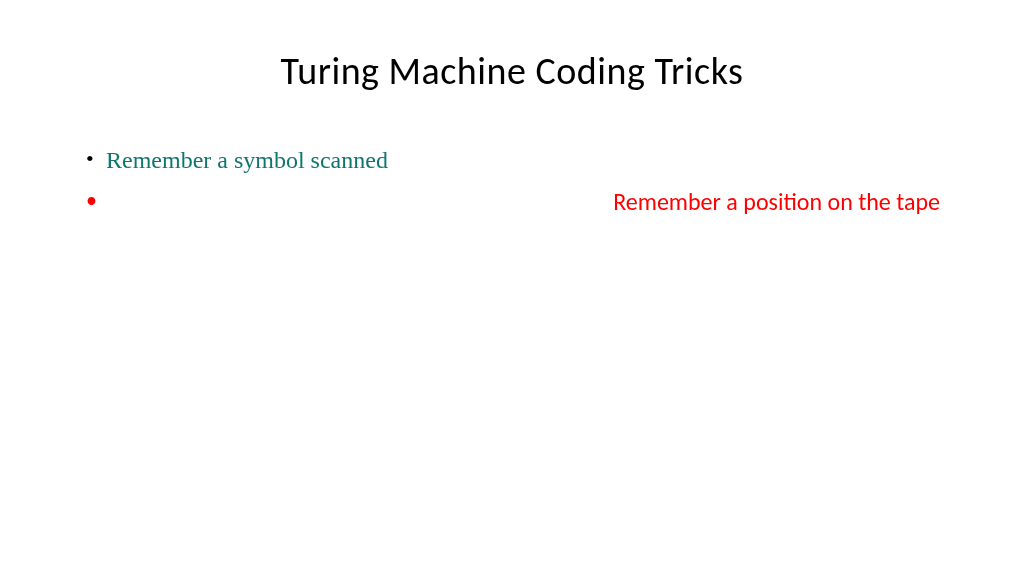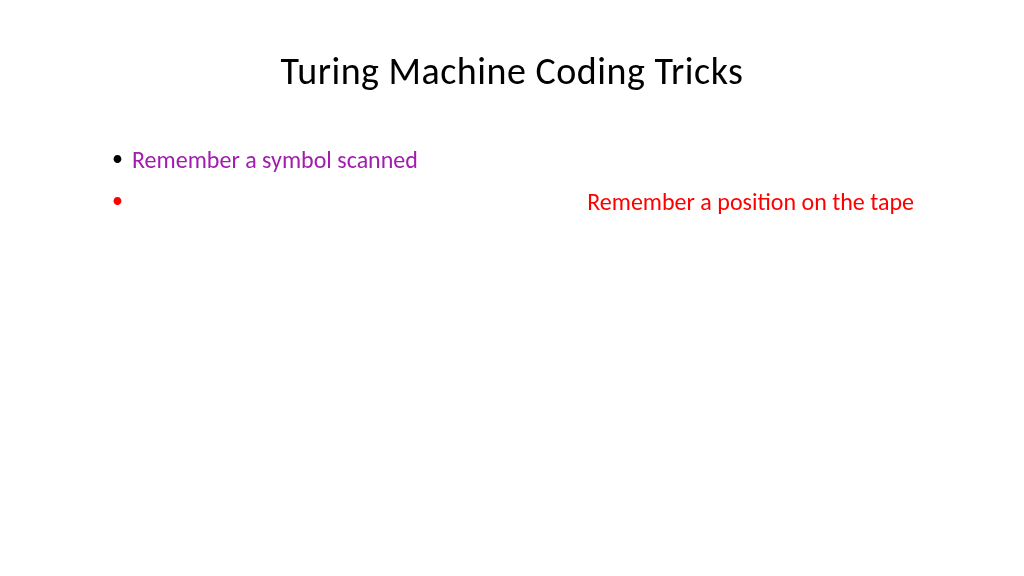--- a/index.html
+++ b/index.html
@@ -11,21 +11,21 @@
       width: 1024px;
       height: 576px;
       background: #ffffff;
       font-family: Calibri, "Segoe UI", Arial, sans-serif;
       overflow: hidden;
       position: relative;
     }
     .slide {
       width: 100%;
       height: 100%;
-      padding: 48px 110px;
+      padding: 48px 84px;
     }
     .title {
       font-size: 38px;
       font-weight: 400;
       color: #000000;
       text-align: center;
       margin-bottom: 48px;
       letter-spacing: 0.5px;
     }
     .bullet-list {
@@ -40,21 +40,22 @@
       padding-left: 22px;
     }
     .bullet-item::before {
       content: "•";
       position: absolute;
       left: 2px;
       top: 0;
       font-size: 22px;
     }
     .bullet-black {
-      color: #a21caf;
+      color: #0f766e;
+      font-family: Liberation Serif, serif;
     }
     .bullet-black::before {
       color: #000000;
     }
     .bullet-red {
       color: #ff0000;
       text-align: right;
     }
     .bullet-red::before {
       color: #ff0000;

